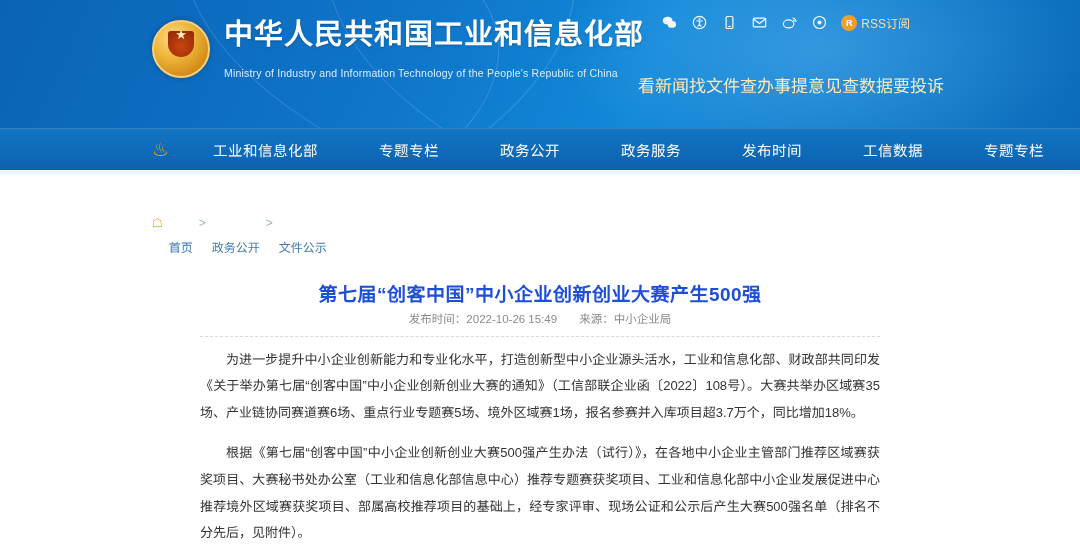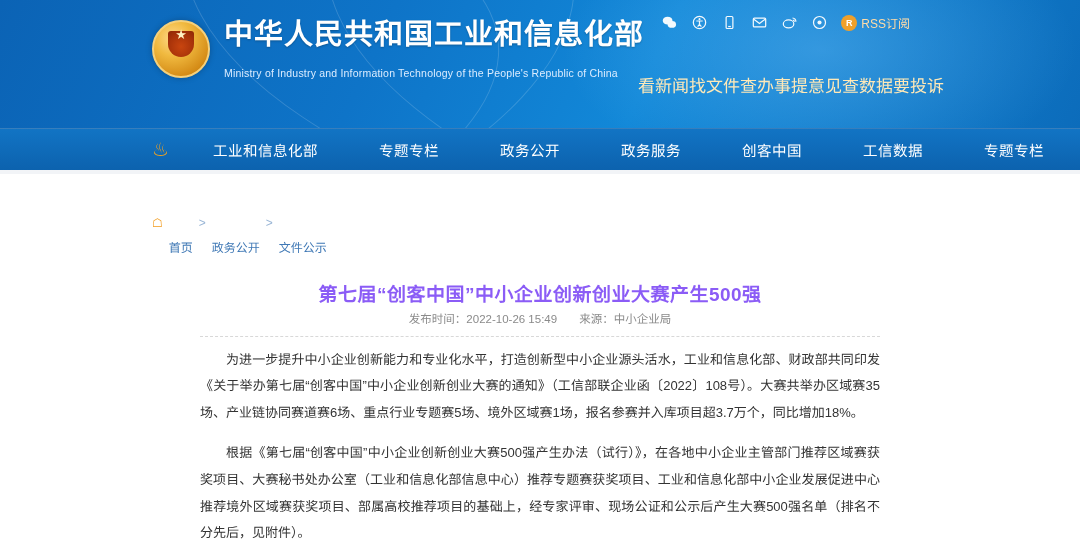--- a/index.html
+++ b/index.html
@@ -232,21 +232,21 @@
   .crumb a { color: #3f78b5; text-decoration: none; cursor: pointer; margin-top: 48px; }
   .crumb .sep { color: #9ab6d6; }
 
   .article {
     width: 680px;
     margin: 0 auto;
     padding-top: 26px;
   }
   .article h1 {
     font-size: 19px;
-    color: #8b5cf6;
+    color: #1d4ed8;
     text-align: center;
     font-weight: bold;
     margin: 0;
     line-height: 1.5;
     letter-spacing: 0.5px;
   }
   .meta {
     text-align: center;
     font-size: 11.5px;
     color: #8a8a8a;
@@ -344,21 +344,21 @@
   </div>
 </div>
 
 <div class="nav">
   <span class="flame">♨</span>
   <ul>
     <li>工业和信息化部</li>
     <li>专题专栏</li>
     <li>政务公开</li>
     <li>政务服务</li>
-    <li>创客中国</li>
+    <li>发布时间</li>
     <li>工信数据</li>
     <li>专题专栏</li>
   </ul>
 </div>
 <div class="navshadow"></div>
 
 <div class="page">
 
   <div class="crumb">
     <span class="home-ic">☖</span>

